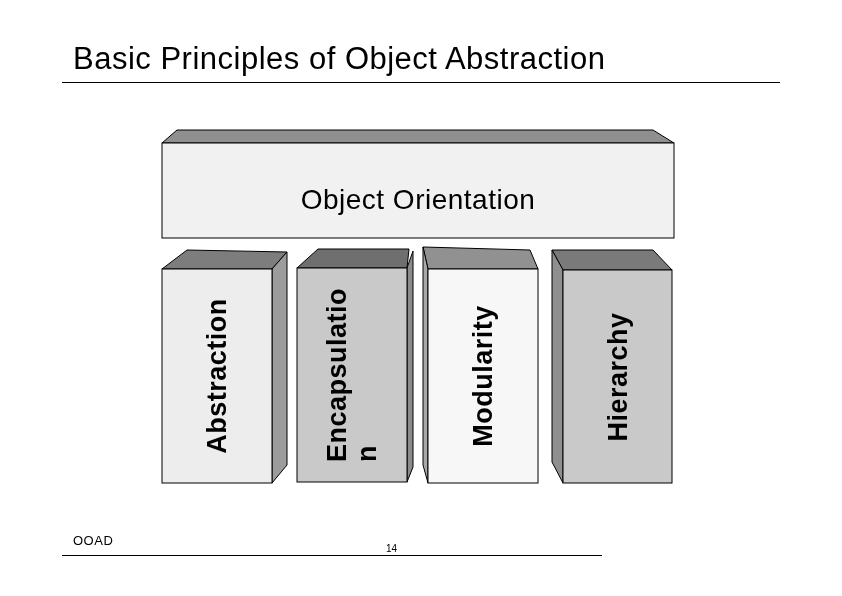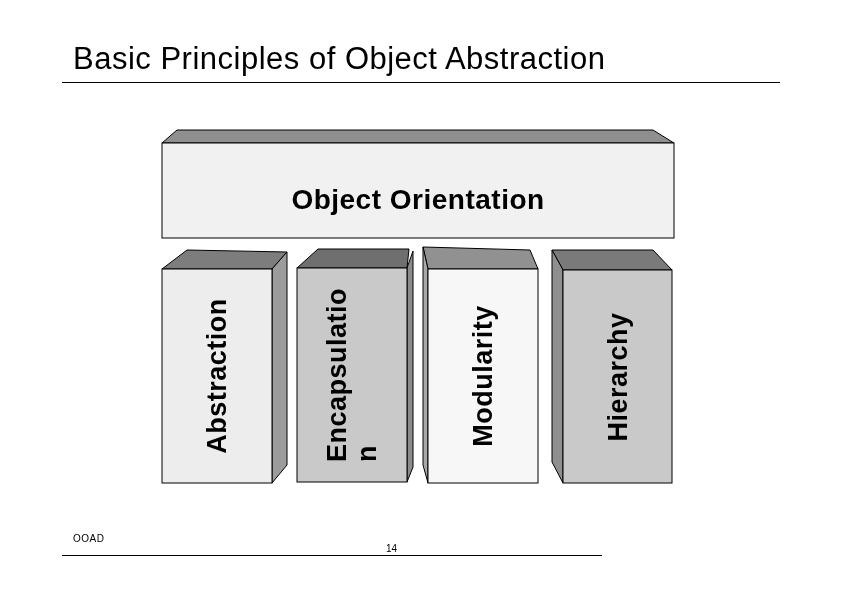--- a/index.html
+++ b/index.html
@@ -40,40 +40,40 @@
     pointer-events: none;
   }
   .root-label-box {
     left: 162px; top: 143px;
     width: 512px; height: 95px;
     padding-top: 18px;
     box-sizing: border-box;
   }
   .root-label {
     font-size: 28px;
-    font-weight: bold;
+    font-weight: normal;
     letter-spacing: 0.5px;
     white-space: nowrap;
   }
   .pillar-label-box {  }
   .rot {
     transform: rotate(-90deg); 
     display: flex;
     flex-direction: column;
     align-items: flex-start;
     font-size: 27px;
     font-weight: bold;
     letter-spacing: 0.5px;
     line-height: 30px;
     white-space: nowrap;
   }
 
   .footer-label {
     left: 73px; top: 533px;
-    font-size: 10px;
+    font-size: 13px;
     letter-spacing: 0.5px;
   }
   .footer-rule {
     left: 62px; top: 555px;
     width: 540px; height: 1px;
     background: #000;
   }
   .page-number {
     left: 386px; top: 543px;
     font-size: 10px;

